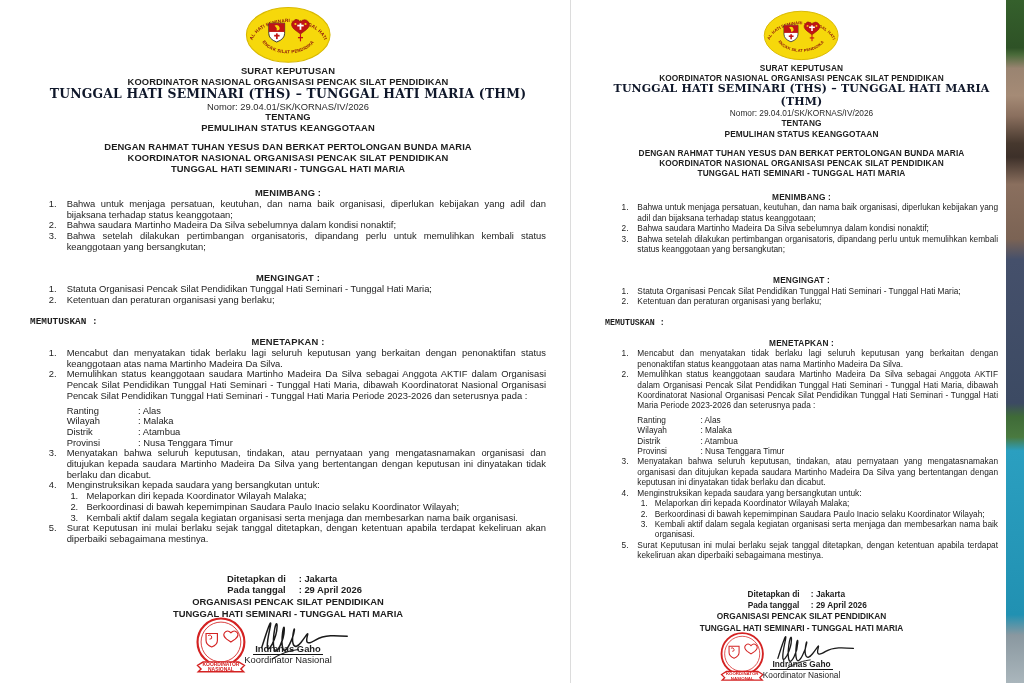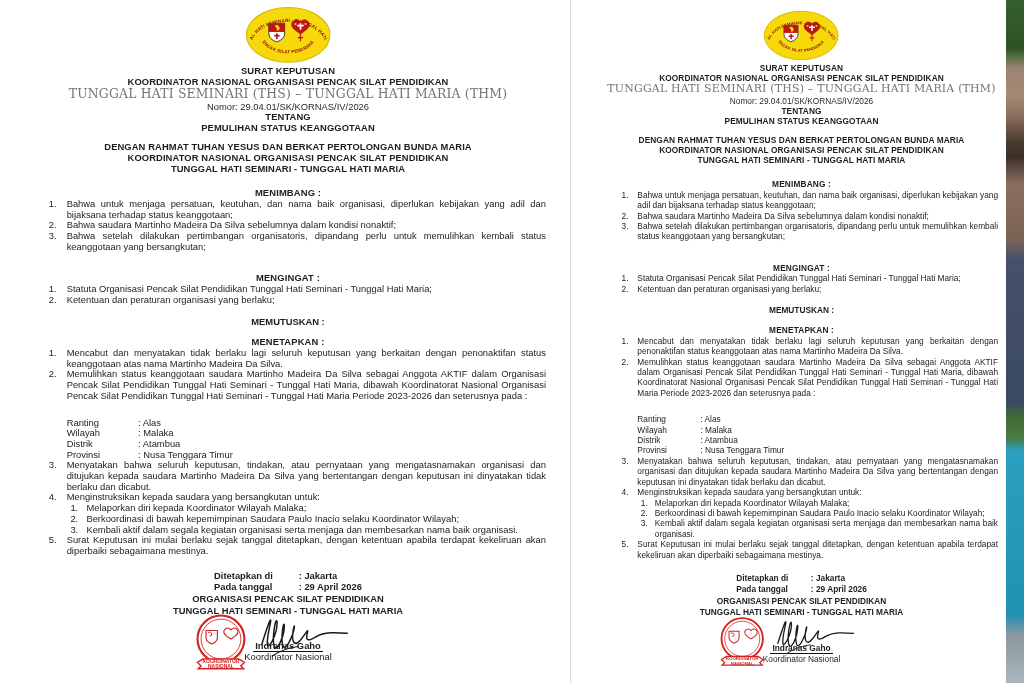--- a/index.html
+++ b/index.html
@@ -11,47 +11,47 @@
   .page{position:absolute;top:0;}
   .page-left{left:30px;top:6px;width:516px;font-size:9.4px;--lh:10.7px;--hlh:10.6px;}
   .page-right{left:605px;top:10px;width:393px;font-size:8.3px;--lh:10.4px;--hlh:10.1px;}
 
   .hdr{text-align:center;line-height:var(--hlh);}
   .logo-wrap{text-align:center;}
   .logo{width:9.2em;height:auto;display:inline-block;}
   .h-bold{font-weight:bold;letter-spacing:.1px;}
   .h-org-title{
     font-family:"DejaVu Serif","Liberation Serif",serif;
-    font-weight:normal;font-size:1.32em;letter-spacing:.2px;line-height:1.15;
-    color:#737373;
+    font-weight:bold;font-size:1.32em;letter-spacing:.2px;line-height:1.15;
+    color:#0f172a;
   }
   .h-nomor{font-weight:normal;color:#2a2a2a;}
   .preamble{margin-top:9px;}
 
   .section-label{font-weight:bold;letter-spacing:.15px;line-height:var(--lh);margin-top:10px;text-align:center;}
-  .center-label{text-align:center;font-weight:bold;line-height:var(--lh);}
+  .center-label{font-weight:bold;line-height:var(--lh);font-family:Liberation Mono, monospace;}
 
   .rich-list{margin-left:2em;}
   .li{display:flex;line-height:var(--lh);}
   .num{width:1.9em;flex-shrink:0;}
   .li-body{flex:1;text-align:justify;}
   .b{font-weight:normal;}
 
-  .kv{margin-top:16px;}
+  .kv{margin-top:4px;}
   .kv-row{display:flex;line-height:var(--lh);}
   .kv-label{width:7.6em;flex-shrink:0;}
 
   .sub{margin-left:.4em;margin-top:0;}
   .sub .li .num{width:1.7em;}
 
   .gap-xs{height:4px;}
   .gap-md{height:11px;}
 
   .closing{margin-top:13px;text-align:center;}
-  .closing-kv{display:inline-block;text-align:left;}
+  .closing-kv{display:inline-block;text-align:center;margin-top:15px;}
   .closing-row{display:flex;line-height:calc(var(--lh) + 1px);font-weight:bold;}
   .closing-label{width:9em;flex-shrink:0;}
   .org-line{font-weight:bold;line-height:calc(var(--lh) + 1px);}
 
   .sig-area{position:relative;height:58px;margin-top:0;}
   .stamp-svg{position:absolute;left:calc(50% - 10.5em);top:-4px;width:6.8em;height:auto;}
   .sign-svg{position:absolute;left:calc(50% - 4.5em);top:-8px;width:13em;height:auto;}
   .signer{position:absolute;left:0;right:0;bottom:12px;text-align:center;}
   .signer-name{font-weight:bold;border-bottom:1.4px solid #111;display:inline-block;padding:0 2px;}
   .signer-title{line-height:var(--lh);}

